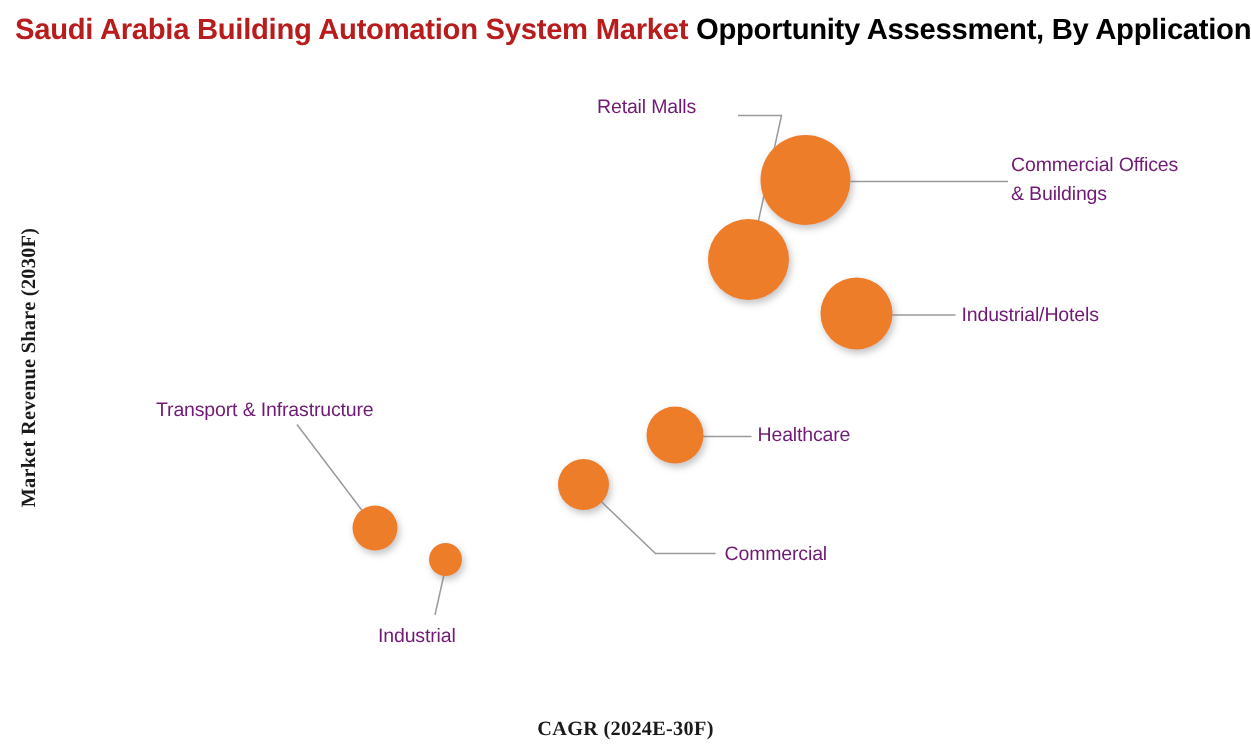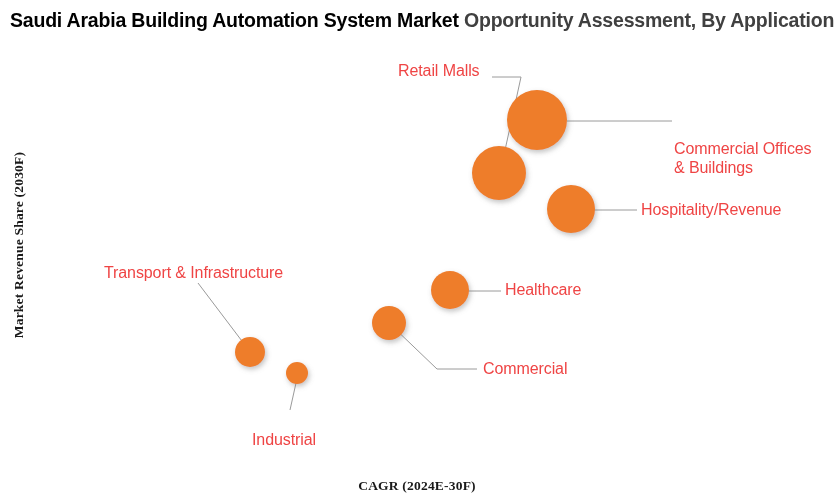--- a/index.html
+++ b/index.html
@@ -21,22 +21,22 @@
     position: absolute;
     left: 10px;
     top: 8px;
     width: 814px;
     font-size: 19.5px;
     font-weight: bold;
     letter-spacing: -0.2px;
     white-space: nowrap;
     line-height: 24px;
   }
-  #chart-title .t-main { color: #000000; }
-  #chart-title .t-accent { color: #404040; }
+  #chart-title .t-main { color: #b91c1c; }
+  #chart-title .t-accent { color: #000000; }
 
   
   .axis-title {
     position: absolute;
     font-family: "Liberation Serif", serif;
     font-weight: bold;
     color: #1a1a1a;
     font-size: 13.5px;
     letter-spacing: 0.2px;
   }
@@ -65,22 +65,22 @@
     left: 0;
     top: 0;
     width: 834px;
     height: 502px;
   }
 
   
   .bubble-label {
     position: absolute;
     font-family: "Liberation Sans", sans-serif;
-    font-size: 16px;
-    color: #ef4444;
+    font-size: 13px;
+    color: #701a75;
     line-height: 19px;
     white-space: pre-line;
     letter-spacing: -0.1px;
   }
   .bubble-label.align-left  { text-align: left; }
 </style>
 </head>
 <body>
 
 <div id="page">
@@ -114,23 +114,23 @@
         <circle cx="499" cy="173" r="27" fill="#EE7D2C" filter="url(#bubble-shadow)"></circle>
         <circle cx="571" cy="209" r="24" fill="#EE7D2C" filter="url(#bubble-shadow)"></circle>
         <circle cx="450" cy="290" r="19" fill="#EE7D2C" filter="url(#bubble-shadow)"></circle>
         <circle cx="389" cy="323" r="17" fill="#EE7D2C" filter="url(#bubble-shadow)"></circle>
         <circle cx="250" cy="352" r="15" fill="#EE7D2C" filter="url(#bubble-shadow)"></circle>
         <circle cx="297" cy="373" r="11" fill="#EE7D2C" filter="url(#bubble-shadow)"></circle>
       </g>
   </svg>
 
   <div id="bubble-labels">
-      <div class="bubble-label align-left" style="left: 674px; top: 100px; margin-top: 39px;">Commercial Offices
+      <div class="bubble-label align-left" style="left: 674px; top: 100px;">Commercial Offices
 &amp; Buildings</div>
       <div class="bubble-label align-left" style="left: 398px; top: 61px;">Retail Malls</div>
-      <div class="bubble-label align-left" style="left: 641px; top: 200px;">Hospitality/Revenue</div>
+      <div class="bubble-label align-left" style="left: 641px; top: 200px;">Industrial/Hotels</div>
       <div class="bubble-label align-left" style="left: 505px; top: 280px;">Healthcare</div>
       <div class="bubble-label align-left" style="left: 483px; top: 359px;">Commercial</div>
       <div class="bubble-label align-left" style="left: 104px; top: 263px;">Transport &amp; Infrastructure</div>
-      <div class="bubble-label align-left" style="left: 252px; top: 414px; margin-top: 16px;">Industrial</div>
+      <div class="bubble-label align-left" style="left: 252px; top: 414px;">Industrial</div>
     </div>
 
 </div>
 
 </body></html>

